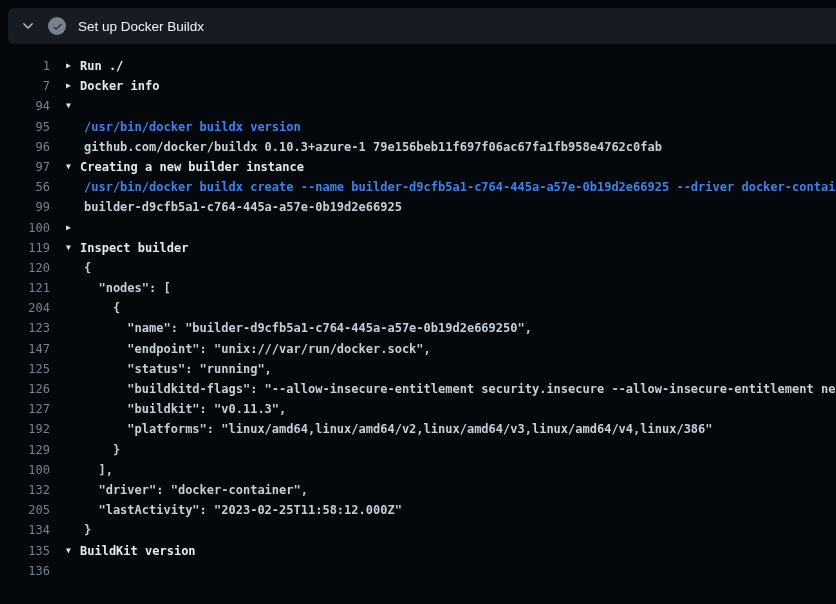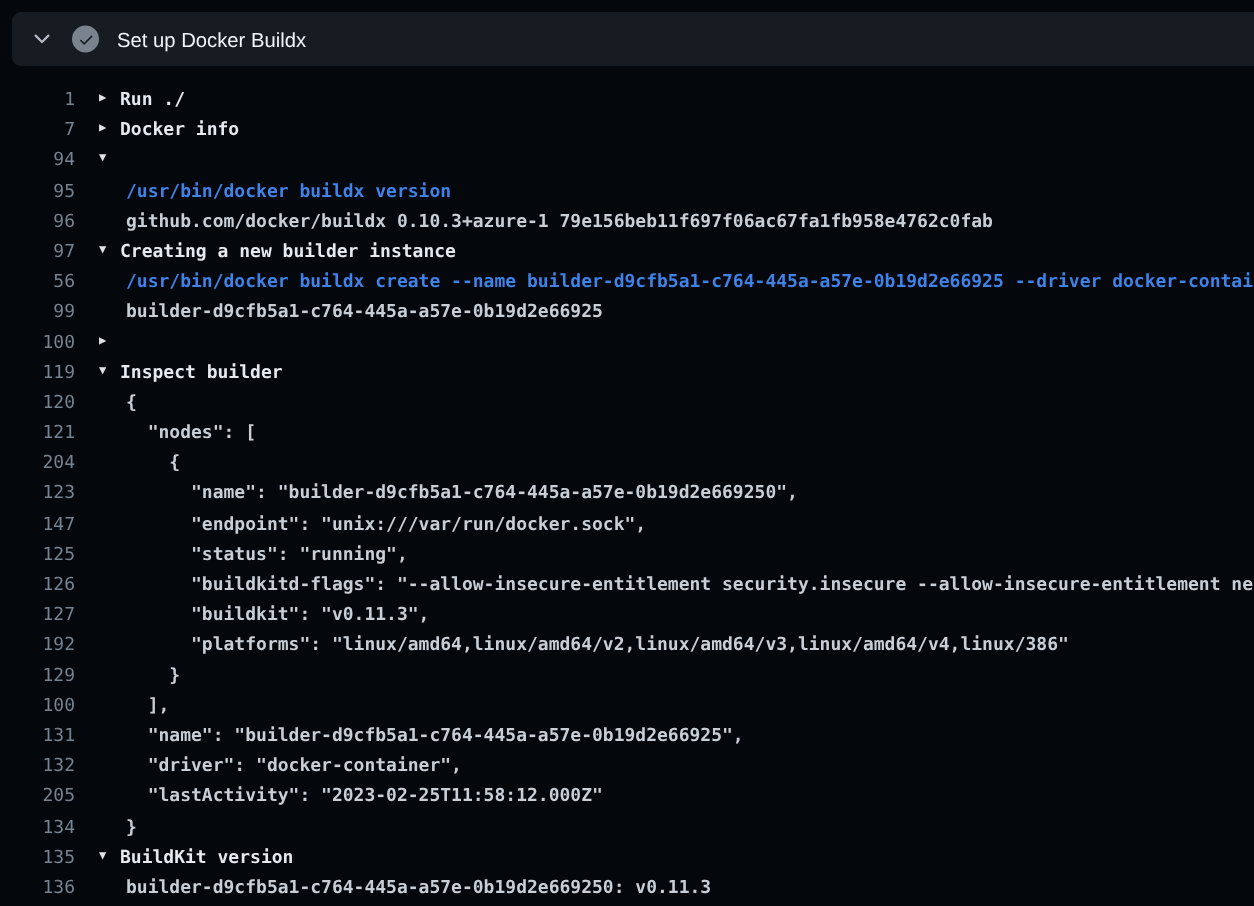--- a/index.html
+++ b/index.html
@@ -92,19 +92,18 @@
     <div class="row"><span class="num">121</span><span class="txt output">  "nodes": [</span></div>
     <div class="row"><span class="num">204</span><span class="txt output">    {</span></div>
     <div class="row"><span class="num">123</span><span class="txt output">      "name": "builder-d9cfb5a1-c764-445a-a57e-0b19d2e669250",</span></div>
     <div class="row"><span class="num">147</span><span class="txt output">      "endpoint": "unix:///var/run/docker.sock",</span></div>
     <div class="row"><span class="num">125</span><span class="txt output">      "status": "running",</span></div>
     <div class="row"><span class="num">126</span><span class="txt output">      "buildkitd-flags": "--allow-insecure-entitlement security.insecure --allow-insecure-entitlement network</span></div>
     <div class="row"><span class="num">127</span><span class="txt output">      "buildkit": "v0.11.3",</span></div>
     <div class="row"><span class="num">192</span><span class="txt output">      "platforms": "linux/amd64,linux/amd64/v2,linux/amd64/v3,linux/amd64/v4,linux/386"</span></div>
     <div class="row"><span class="num">129</span><span class="txt output">    }</span></div>
     <div class="row"><span class="num">100</span><span class="txt output">  ],</span></div>
-    <div class="row"><span class="num">131</span><span class="txt output">  "name": "builder-d9cfb5a1-c764-445a-a57e-0b19d2e66925",</span></div>
     <div class="row"><span class="num">132</span><span class="txt output">  "driver": "docker-container",</span></div>
     <div class="row"><span class="num">205</span><span class="txt output">  "lastActivity": "2023-02-25T11:58:12.000Z"</span></div>
     <div class="row"><span class="num">134</span><span class="txt output">}</span></div>
     <div class="row"><span class="num">135</span><span class="arrow">▼</span><span class="txt group">BuildKit version</span></div>
-    <div class="row"><span class="num">136</span><span class="txt output">builder-d9cfb5a1-c764-445a-a57e-0b19d2e669250: v0.11.3</span></div>
+    <div class="row"><span class="num">136</span></div>
   </div>
 
 </body></html>

